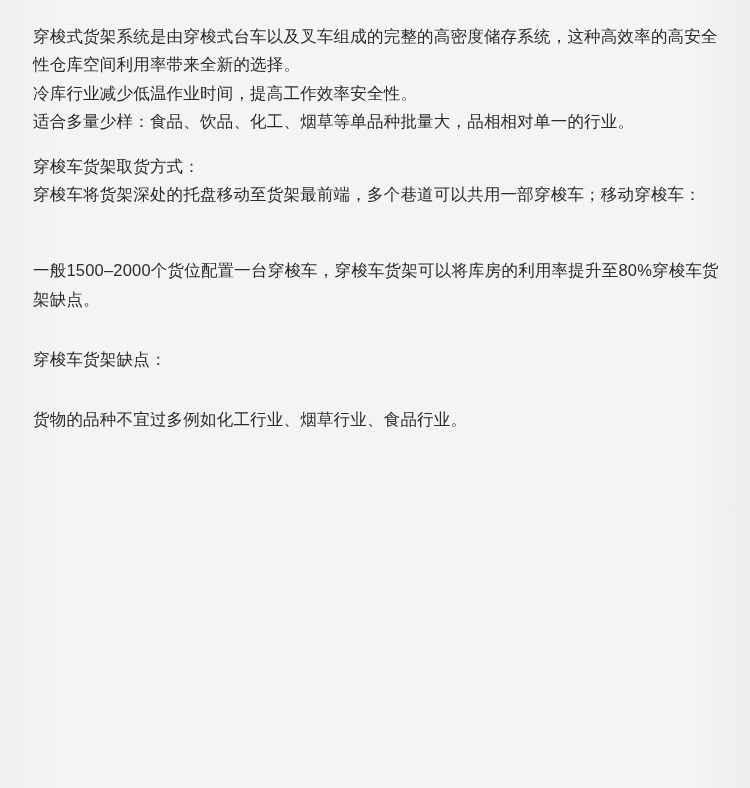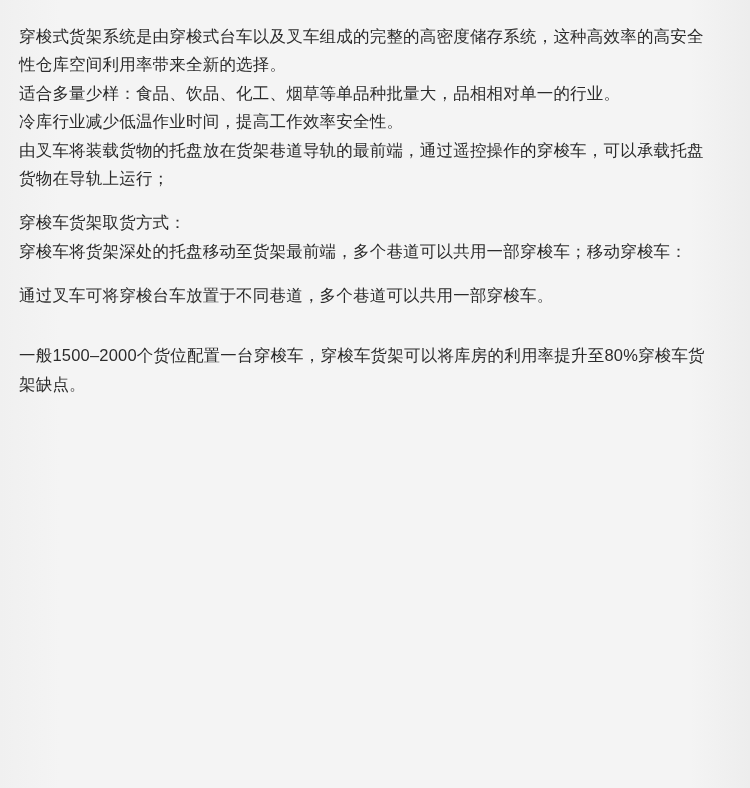--- a/index.html
+++ b/index.html
@@ -11,64 +11,64 @@
     height: 788px;
     background: #f2f2f2;
     font-family: "Liberation Sans", "DejaVu Sans", sans-serif;
     color: #2b2b2b;
     overflow: hidden;
   }
   #doc {
     width: 750px;
     height: 788px;
     box-sizing: border-box;
-    padding: 22px 30px 10px 19px;
+    padding: 22px 30px 10px 33px;
     background: linear-gradient(to right, #f0f0f0 0%, #f4f4f4 8%, #f4f4f4 92%, #ededed 100%);
   }
   .para {
     font-size: 16.5px;
     line-height: 1.72;
     letter-spacing: 0.2px;
     margin: 0;
     text-align: left;
     word-break: break-all;
   }
   .gap-md { height: 16px; }
 </style>
 </head>
 <body>
 
 <div id="doc">
 
   <p class="para">穿梭式货架系统是由穿梭式台车以及叉车组成的完整的高密度储存系统，这种高效率的高安全性仓库空间利用率带来全新的选择。</p>
+  <p class="para">冷库行业减少低温作业时间，提高工作效率安全性。</p>
   <p class="para">适合多量少样：食品、饮品、化工、烟草等单品种批量大，品相相对单一的行业。</p>
-  <p class="para">冷库行业减少低温作业时间，提高工作效率安全性。</p>
-  <p class="para">由叉车将装载货物的托盘放在货架巷道导轨的最前端，通过遥控操作的穿梭车，可以承载托盘货物在导轨上运行；</p>
 
   <div class="gap-md"></div>
 
   <p class="para">穿梭车货架取货方式：</p>
   <p class="para">穿梭车将货架深处的托盘移动至货架最前端，多个巷道可以共用一部穿梭车；移动穿梭车：</p>
 
   <div class="gap-md"></div>
 
-  <p class="para">通过叉车可将穿梭台车放置于不同巷道，多个巷道可以共用一部穿梭车。</p>
 
   <div class="gap-md"></div>
 
 
   <div class="gap-md"></div>
 
   <p class="para">一般1500–2000个货位配置一台穿梭车，穿梭车货架可以将库房的利用率提升至80%穿梭车货架缺点。</p>
 
   <div class="gap-md"></div>
 
 
   <div class="gap-md"></div>
 
+  <p class="para">穿梭车货架缺点：</p>
 
   <div class="gap-md"></div>
 
 
   <div class="gap-md"></div>
 
+  <p class="para">货物的品种不宜过多例如化工行业、烟草行业、食品行业。</p>
 
 </div>
 
 </body></html>

